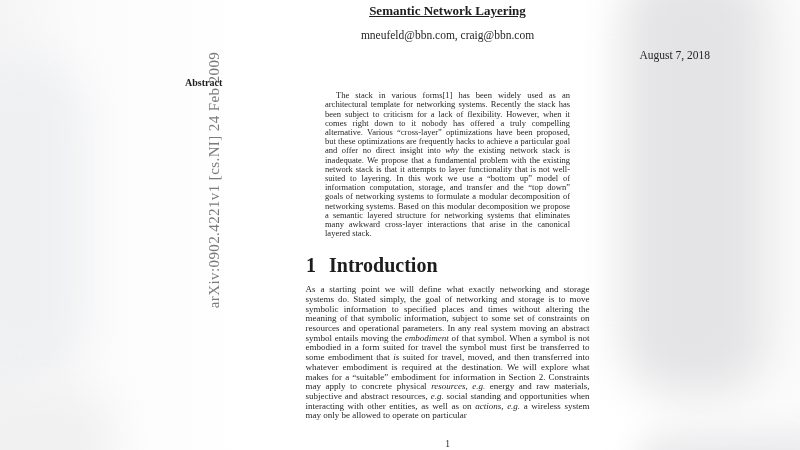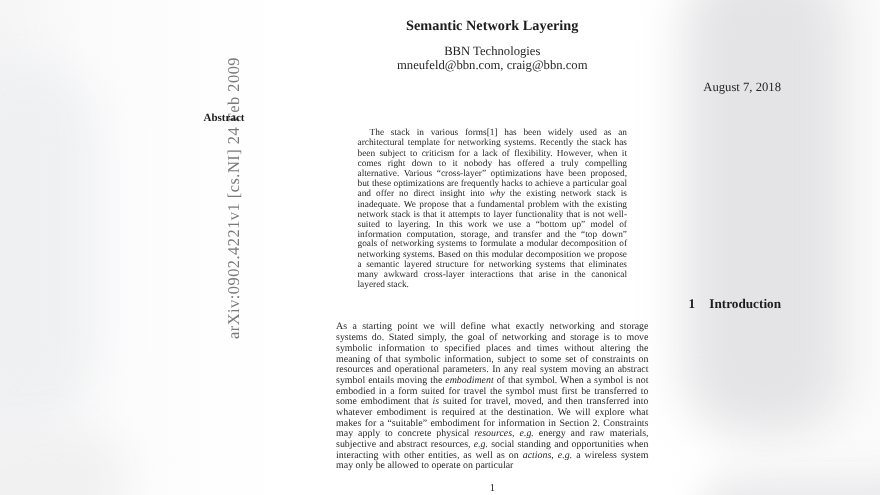--- a/index.html
+++ b/index.html
@@ -18,33 +18,33 @@
 
   .watermark {
     position:absolute; left:214px; top:180px;
     transform:translate(-50%,-50%) rotate(-90deg);
     white-space:nowrap;
     font-size:15px; letter-spacing:0.4px; color:#7a7a7a;
   }
 
   .paper { position:absolute; left:185px; top:0; width:525px; height:450px; }
 
-  .title { padding-top:15px; text-align:center; font-size:13px; font-weight:bold; color:#1d1d1d; }
+  .title { padding-top:3px; text-align:center; font-size:13px; font-weight:bold; color:#1d1d1d;text-decoration:underline; }
 
   .authors-block { margin-top:10px; text-align:center; font-size:11.5px; line-height:13.1px; }
   .date { margin-top:7px; text-align:right; font-size:11.5px; }
 
   .abstract-heading { margin-top:16px; text-align:left; font-size:10px; font-weight:bold; color:#1d1d1d; }
   .abstract-body {
     width:245px; margin:3px auto 0;
     font-size:8.5px; line-height:9.2px;
     text-align:justify; text-indent:11px;
   }
 
-  .section-heading { margin:6px 0 0 121px; font-size:12px; font-weight:bold; color:#1d1d1d;text-align:right; }
+  .section-heading { margin:16px 0 0 121px; font-size:20px; font-weight:bold; color:#1d1d1d; }
   .section-heading .sec-num { margin-right:13px; }
 
   .intro-body {
     width:284px; margin:8px auto 0;
     font-size:9px; line-height:9.68px;
     text-align:justify;
   }
 
   .page-number { position:absolute; bottom:1px; left:0; width:100%; text-align:center; font-size:9.5px; }
   i { }
@@ -57,21 +57,20 @@
 <div class="shade shade-right"></div>
 <div class="shade shade-bottom-right"></div>
 
 <div class="watermark">arXiv:0902.4221v1  [cs.NI]  24 Feb 2009</div>
 
 <div class="paper">
 
   <div class="title">Semantic Network Layering</div>
 
   <div class="authors-block">
-    <div>BBN Technologies</div>
     <div>mneufeld@bbn.com, craig@bbn.com</div>
   </div>
 
   <div class="date">August 7, 2018</div>
 
   <div class="abstract-heading">Abstract</div>
   <div class="abstract-body"><span>The stack in various forms[1] has been widely used as an architectural template for networking systems. Recently the stack has been subject to criticism for a lack of flexibility. However, when it comes right down to it nobody has offered a truly compelling alternative. Various “cross-layer” optimizations have been proposed, but these optimizations are frequently hacks to achieve a particular goal and offer no direct insight into </span><i>why</i><span> the existing network stack is inadequate. We propose that a fundamental problem with the existing network stack is that it attempts to layer functionality that is not well-suited to layering. In this work we use a “bottom up” model of information computation, storage, and transfer and the “top down” goals of networking systems to formulate a modular decomposition of networking systems. Based on this modular decomposition we propose a semantic layered structure for networking systems that eliminates many awkward cross-layer interactions that arise in the canonical layered stack.</span></div>
 
   <div class="section-heading">
     <span class="sec-num">1</span><span>Introduction</span>

